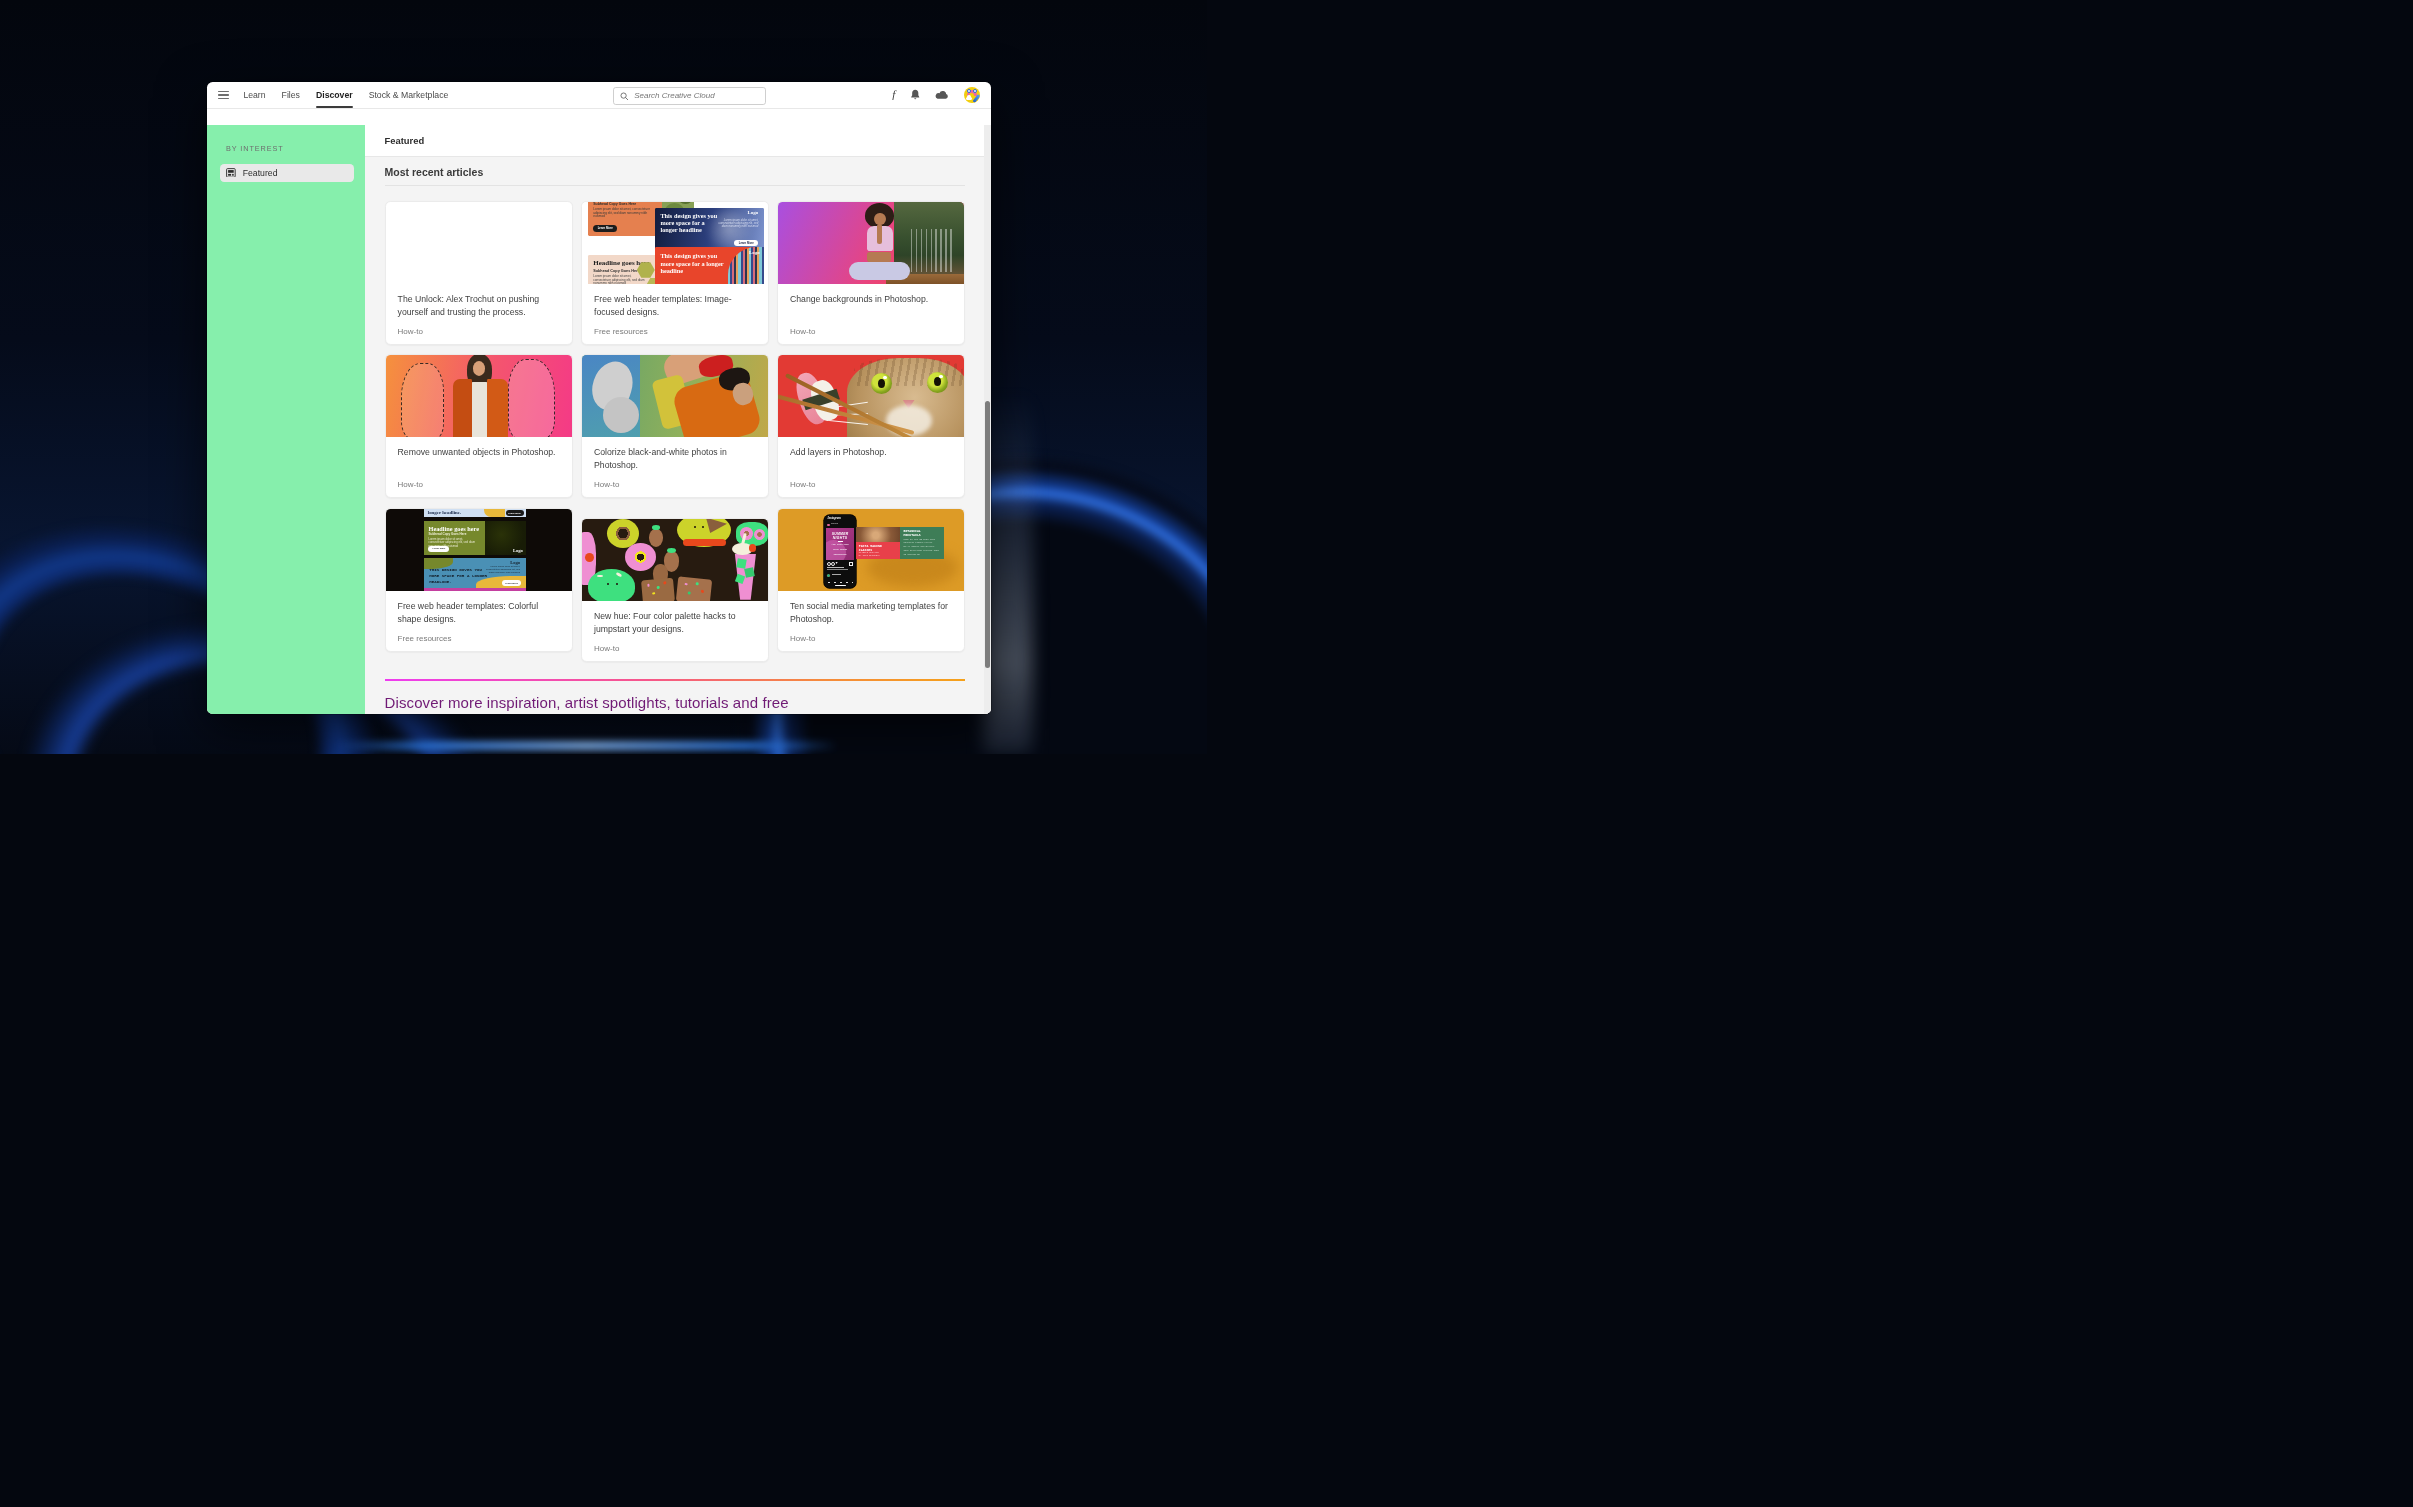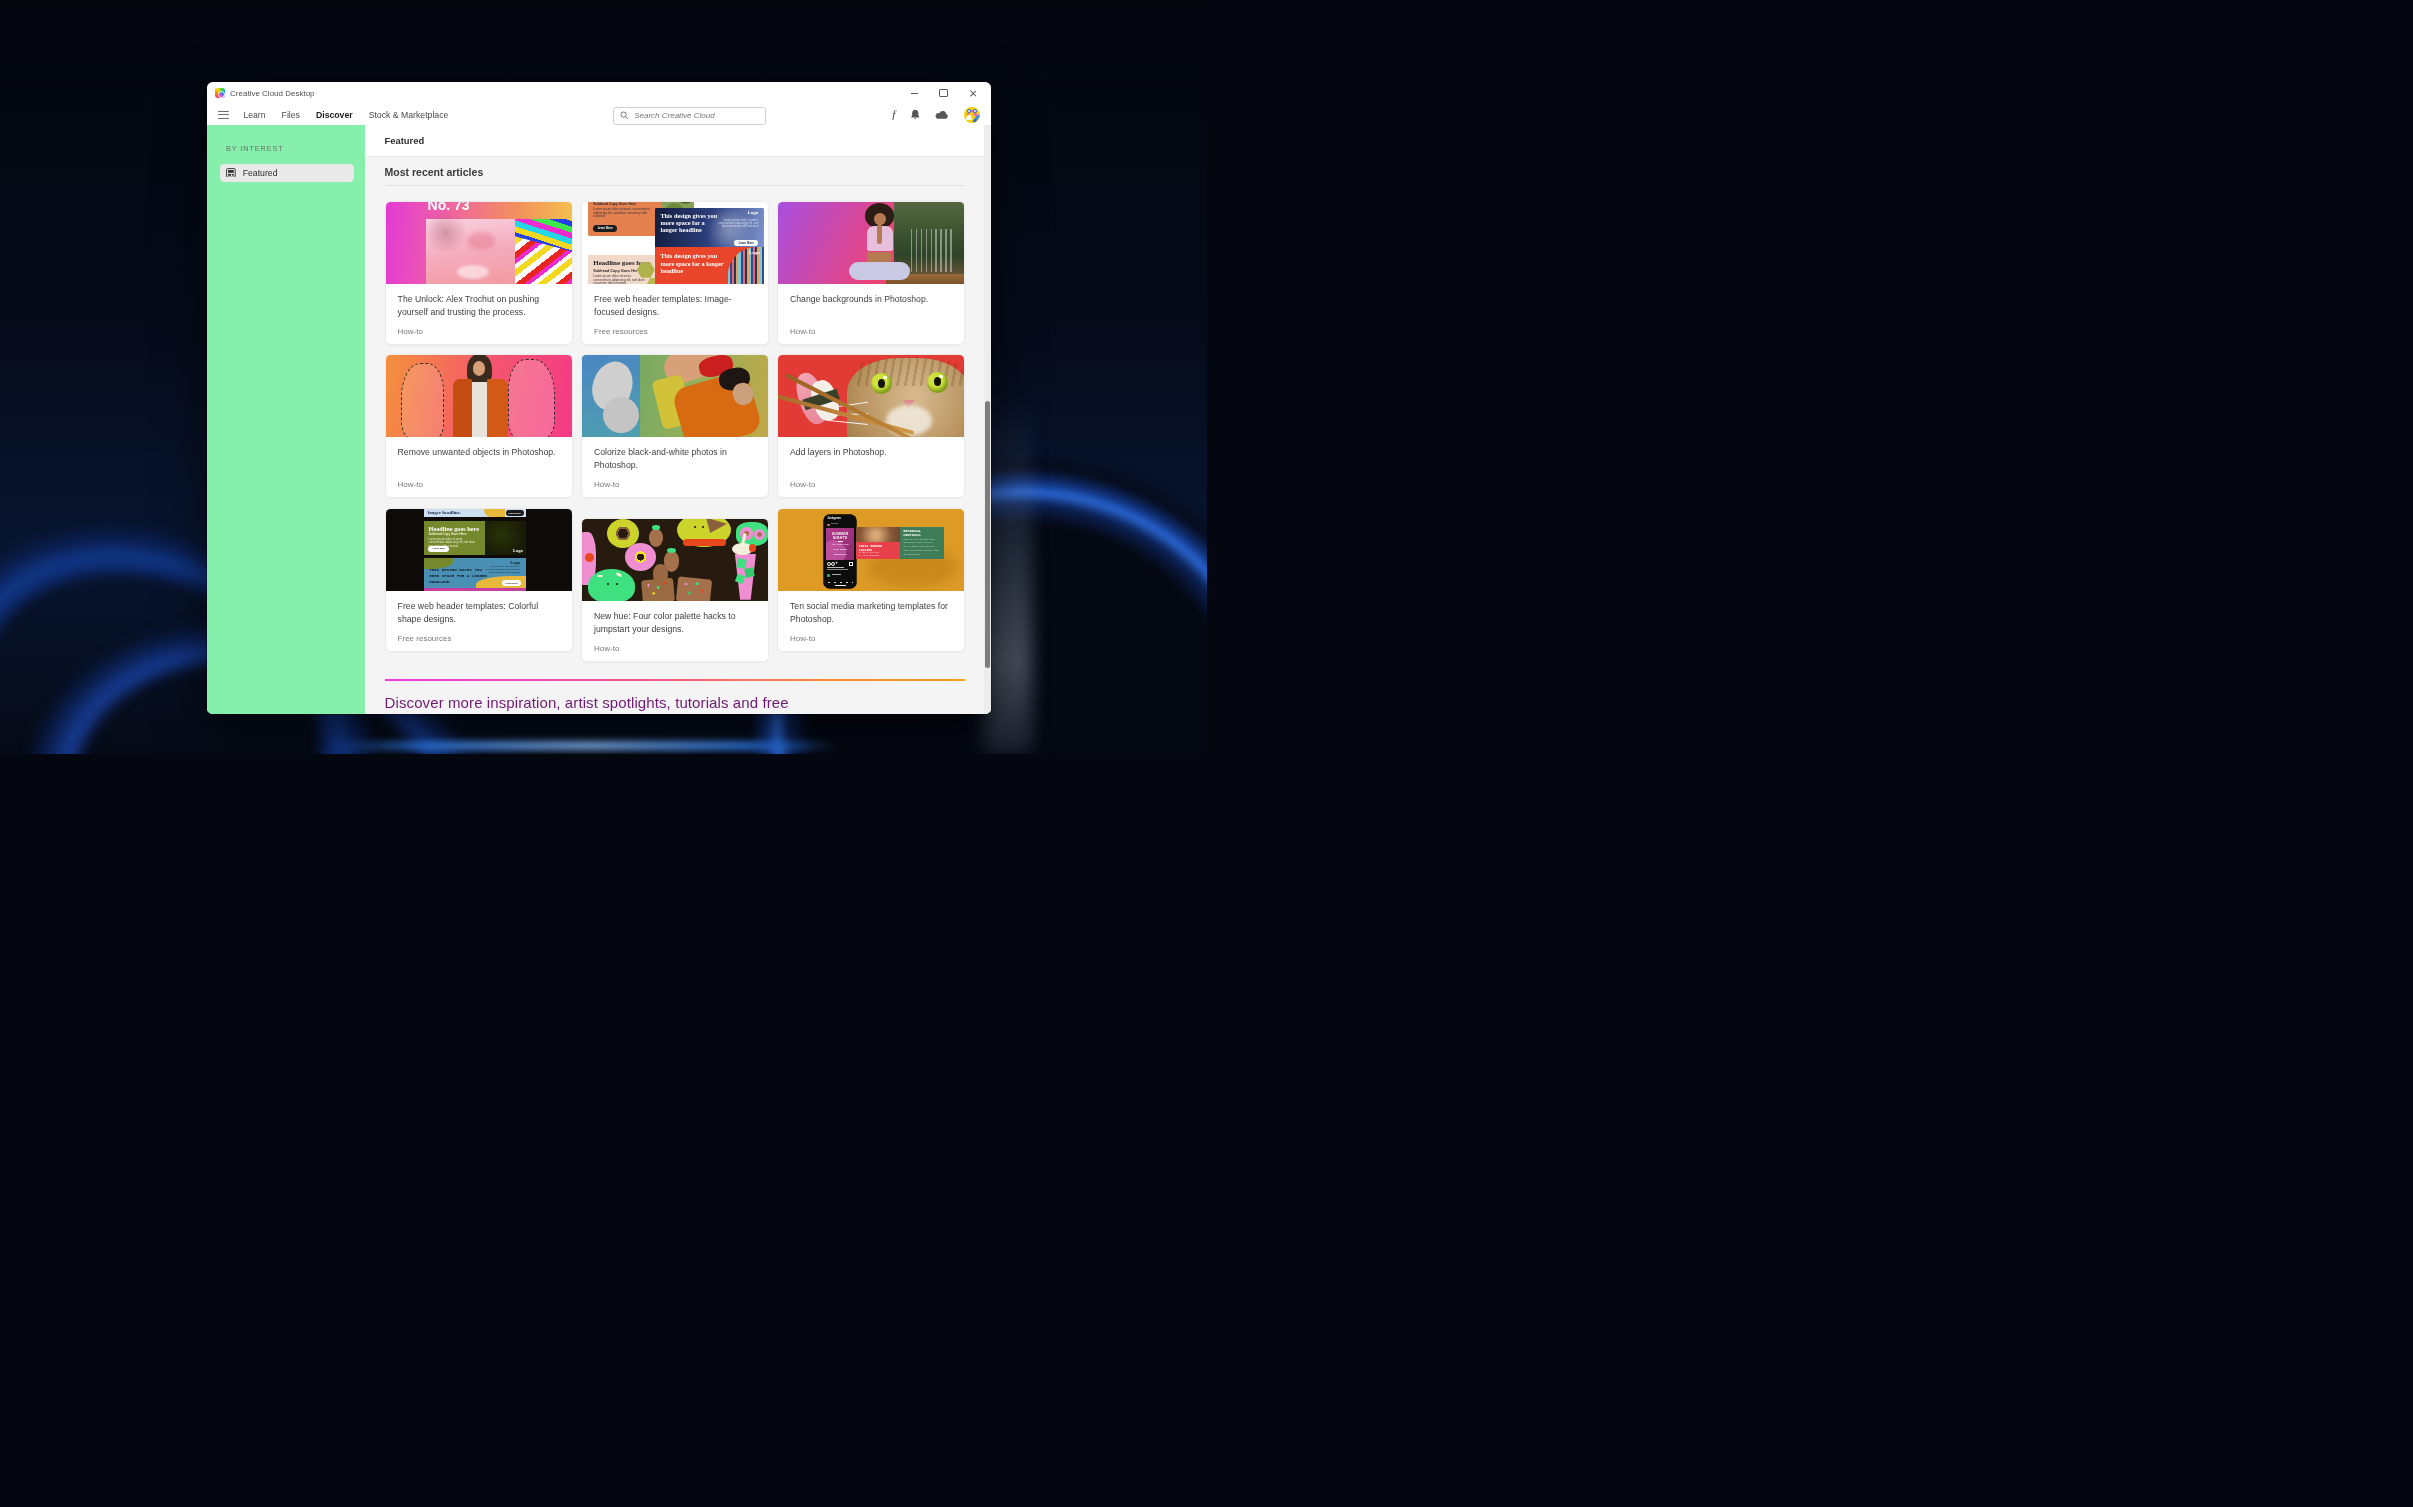--- a/index.html
+++ b/index.html
@@ -94,38 +94,20 @@
 
 <div class="stage">
   <div class="abs wp1"></div>
   <div class="abs wp2"></div>
   <div class="abs wp3"></div>
   <div class="abs wp4"></div>
   <div class="abs wp5"></div>
 
   <div class="abs window">
 
-    <div class="titlebar">
-      <div class="cc-logo">
-          <i></i>
-        </div>
-      <div class="win-title">Creative Cloud Desktop</div>
-      <div class="win-ctrls">
-        <div class="wc wc-min">
-            <i></i>
-          </div>
-        <div class="wc wc-max">
-            <i></i>
-          </div>
-        <div class="wc wc-close">
-            <i></i>
-            <b></b>
-          </div>
-      </div>
-    </div>
 
     <div class="navbar">
       <div class="hamburger">
           <i></i>
           <i></i>
           <i></i>
         </div>
       <div class="nav-items">
         <div class="nav-item">Learn</div>
         <div class="nav-item">Files</div>
@@ -176,30 +158,20 @@
     </div>
 
     <div class="main">
       <div class="main-header">
         <div class="page-title">Featured</div>
       </div>
       <div class="section-title">Most recent articles</div>
       <div class="rule"></div>
 
       <div class="card" style="left:19.6px;top:76px;">
-        <div class="card-art" style="background:linear-gradient(95deg,#e23ad4 0%,#ef5fa8 30%,#f2905c 68%,#f4c44e 100%);">
-          <div class="t" style="left:42px;top:-4.9px;font-size:14px;font-weight:800;color:#fff;">No. 73</div>
-          <div class="abs" style="left:40px;top:17px;width:89px;height:66px;background:linear-gradient(170deg,#f9d3e2,#f4a9bb 55%,#f29a9f);">
-            <div class="abs" style="left:-4.2px;top:-5.6px;width:49px;height:39px;border-radius:50%;background:radial-gradient(circle,rgba(150,60,80,.35),transparent 70%);"></div>
-            <div class="abs" style="left:41px;top:12.6px;width:28px;height:18px;border-radius:50%;background:rgba(230,120,140,.5);filter:blur(2.1px);"></div>
-            <div class="abs" style="left:31px;top:46px;width:32px;height:14px;border-radius:50%;background:rgba(255,255,255,.55);filter:blur(1.4px);"></div>
-          </div>
-          <div class="abs" style="left:129px;top:17px;width:89px;height:66px;background:repeating-linear-gradient(-38deg,#e8251f 0 5.6px,#ffffff 5.6px 11.2px,#f2d91f 11.2px 17px,#ffffff 17px 21px,#ee2bd0 21px 25px);"></div>
-          <div class="abs" style="left:129px;top:17px;width:89px;height:66px;clip-path:polygon(0 0,100% 0,100% 62%,0 26%);background:repeating-linear-gradient(18deg,#24d5e8 0 5.6px,#ee2bd0 5.6px 11.2px,#3ce84a 11.2px 17px,#2440e8 17px 22.3px,#f2d91f 22.3px 28px);"></div>
-        </div>
         <div class="card-title">The Unlock: Alex Trochut on pushing yourself and trusting the process.</div>
         <div class="card-tag">How-to</div>
       </div>
 
       <div class="card" style="left:216px;top:76px;">
         <div class="card-art" style="background:#fff;">
           <div class="abs" style="left:5.6px;top:-11.2px;width:106px;height:45px;background:#e5804f;border-radius:1.4px;">
 
             <div class="t" style="left:5.6px;top:11.2px;font-size:3.5px;font-weight:700;color:#2a2a2a;">Subhead Copy Goes Here</div>
             <div class="t" style="left:5.6px;top:17px;font-size:3.1px;color:#3a3a3a;width:57px;">Lorem ipsum dolor sit amet, consectetuer adipiscing elit, sed diam nonummy nibh euismod</div>

